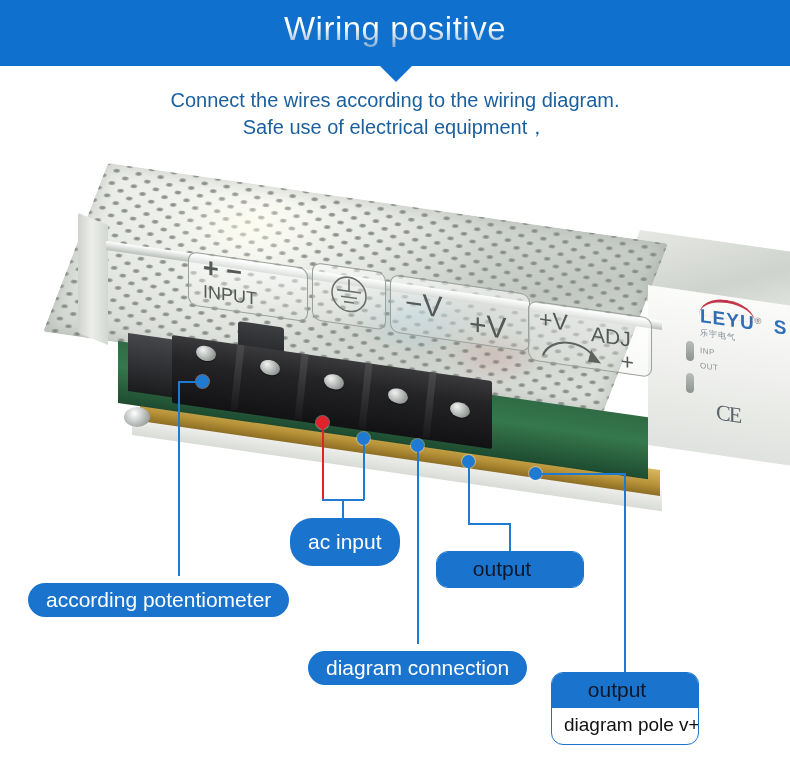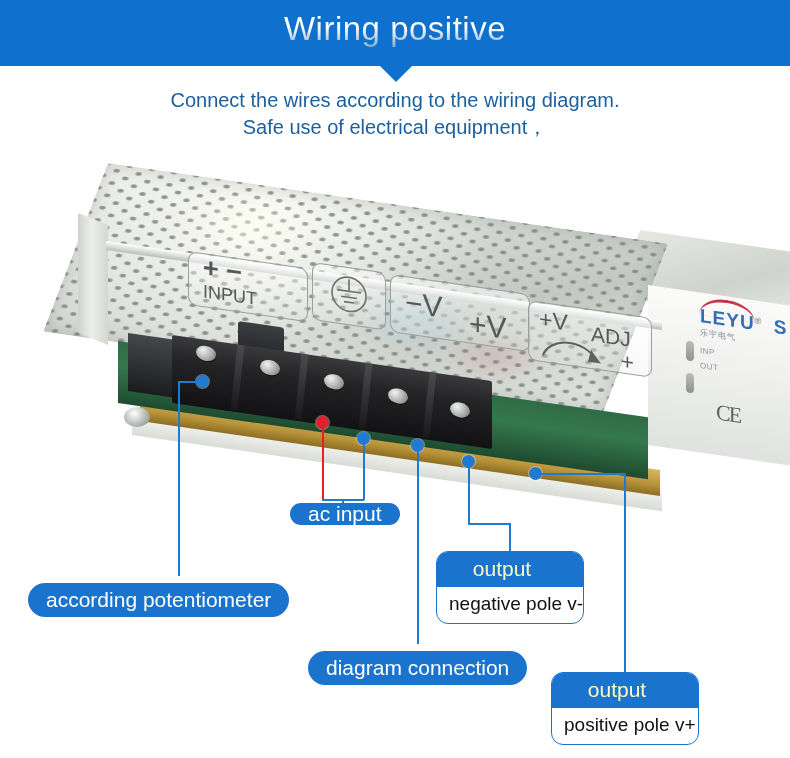--- a/index.html
+++ b/index.html
@@ -212,21 +212,21 @@
   .chip{
     position:absolute;background:#1a73cd;color:#ffffff;border-radius:22px;
     display:flex;align-items:center;justify-content:center;
     font-size:21px;white-space:nowrap;padding:0 18px;
   }
   .card{
     position:absolute;border:1.5px solid #1a73cd;border-radius:12px;
     overflow:hidden;background:#ffffff;
   }
   .card-head{
-    background:#1a73cd;color:#fef9c3;font-size:21px;text-align:center;
+    background:#1a73cd;color:#0f172a;font-size:21px;text-align:center;
     padding:5px 16px 6px 0;
   }
   .card-body{
     color:#111;font-size:19px;text-align:center;padding:6px 12px 8px 12px;
     white-space:nowrap;
   }
 </style>
 </head>
 <body>
 
@@ -336,33 +336,32 @@
 
 <div class="ln lnv" style="left:417px;top:448px;height:196px;"></div>
 
 <div class="ln lnv" style="left:468px;top:464px;height:60px;"></div>
 <div class="ln lnh" style="left:468px;top:523px;width:42px;"></div>
 <div class="ln lnv" style="left:509px;top:523px;height:29px;"></div>
 
 <div class="ln lnh" style="left:535px;top:473px;width:90px;"></div>
 <div class="ln lnv" style="left:624px;top:473px;height:200px;"></div>
 
-<div class="chip" style="left:290px;top:503px;height:22px;">
+<div class="chip" style="left:290px;top:518px;height:48px;">
   <span>ac input</span>
 </div>
 
 <div class="chip" style="left:28px;top:583px;height:34px;">
   <span>according potentiometer</span>
 </div>
 
 <div class="chip" style="left:308px;top:651px;height:34px;">
   <span>diagram connection</span>
 </div>
 
 <div class="card" style="left:436px;top:551px;width:146px;">
   <div class="card-head">output</div>
-  <div class="card-body">negative pole v-</div>
 </div>
 
 <div class="card" style="left:551px;top:672px;width:146px;">
   <div class="card-head">output</div>
-  <div class="card-body">positive pole v+</div>
+  <div class="card-body">diagram pole v+</div>
 </div>
 
 </body></html>

